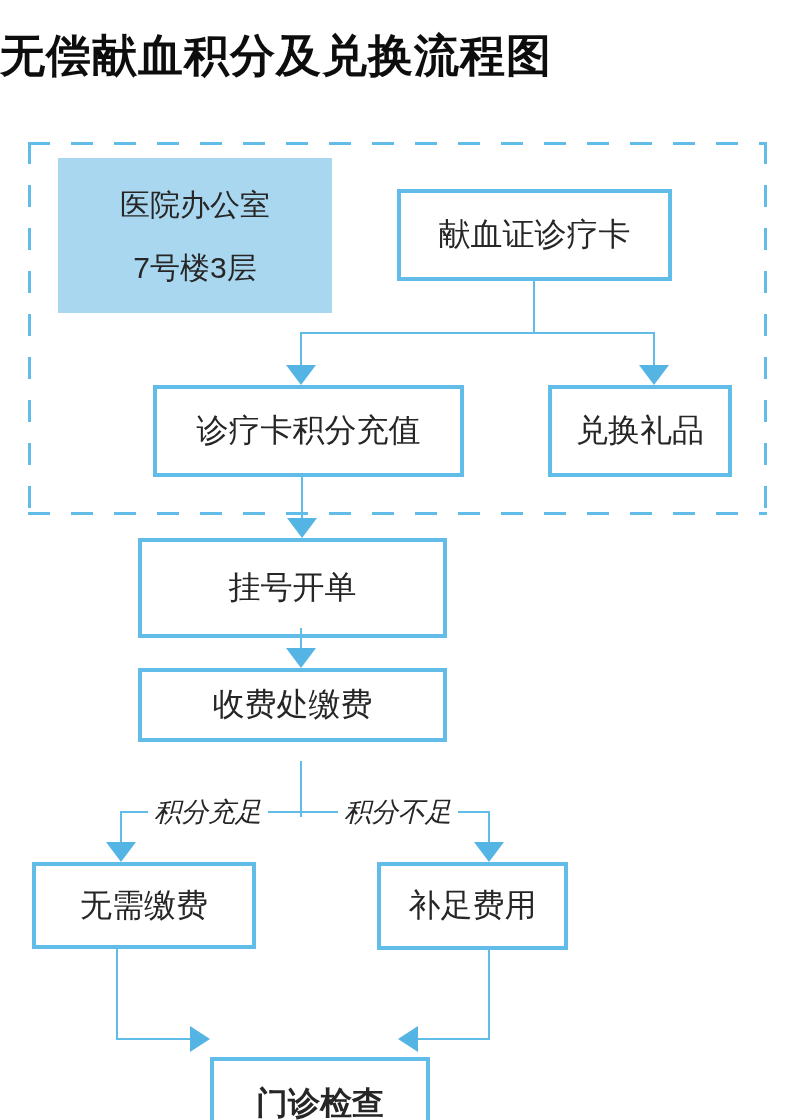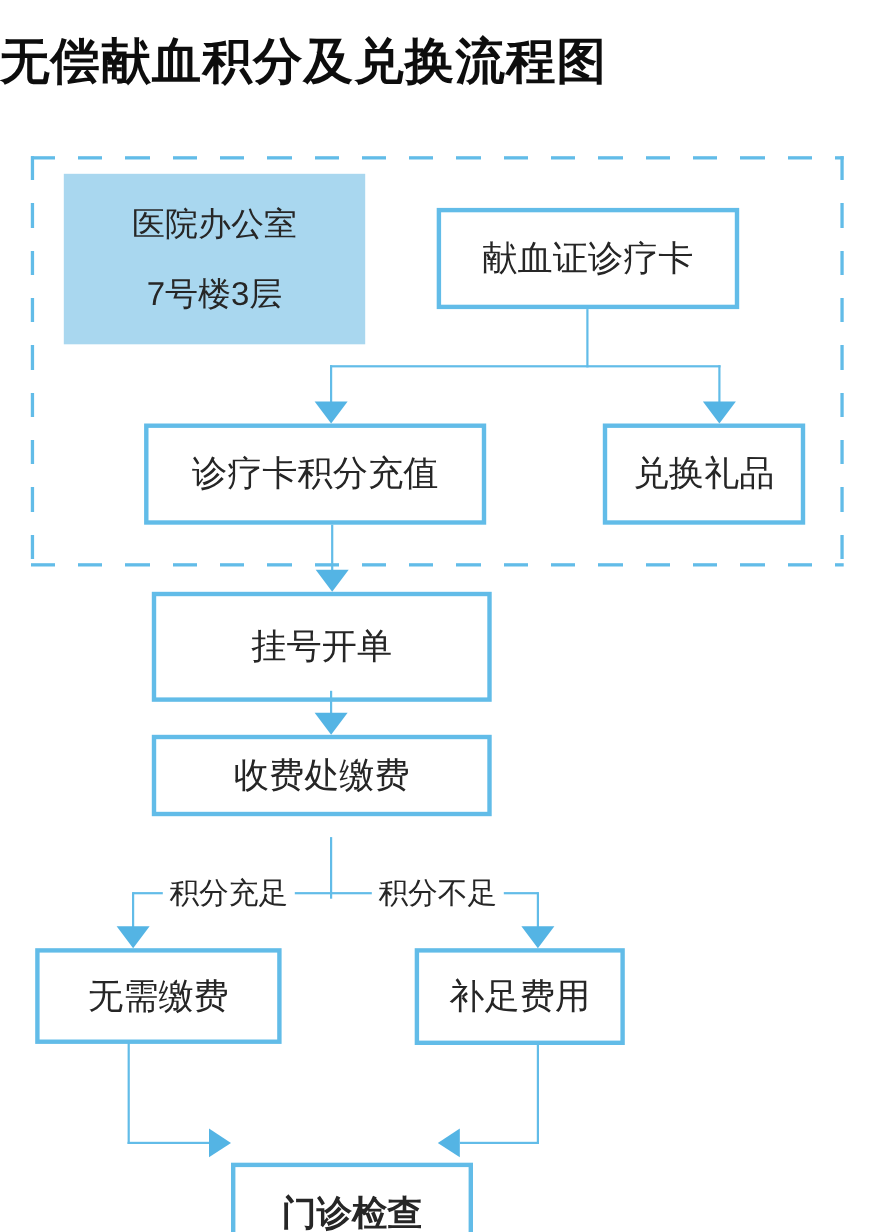--- a/index.html
+++ b/index.html
@@ -34,26 +34,26 @@
     border-left:20px solid var(--arrow);}
   .arrow-left{position:absolute;width:0;height:0;
     border-top:13px solid transparent;border-bottom:13px solid transparent;
     border-right:20px solid var(--arrow);}
   .dash-h{position:absolute;height:3px;
     background:repeating-linear-gradient(to right,var(--line) 0 22px,transparent 22px 43px);}
   .dash-v{position:absolute;width:3px;
     background:repeating-linear-gradient(to bottom,var(--line) 0 22px,transparent 22px 43px);}
   .branch-label{
     position:absolute;transform:translate(-50%,-50%);background:#ffffff;
-    padding:0 6px;font-size:27px;color:var(--text);white-space:nowrap;
+    padding:0 6px;font-size:27px;color:var(--text);white-space:nowrap;font-style:italic;
   }
   
   #box-office{left:58px;top:158px;width:274px;height:155px;}
   #box-card{left:397px;top:189px;width:275px;height:92px;}
-  #box-recharge{left:131px;top:385px;width:311px;height:92px;}
+  #box-recharge{left:153px;top:385px;width:311px;height:92px;}
   #box-gift{left:548px;top:385px;width:184px;height:92px;}
   #box-register{left:138px;top:538px;width:309px;height:100px;}
   #box-pay{left:138px;top:668px;width:309px;height:74px;}
   #box-nopay{left:32px;top:862px;width:224px;height:87px;}
   #box-makeup{left:377px;top:862px;width:191px;height:88px;}
   #box-outpatient{left:210px;top:1057px;width:220px;height:94px;font-weight:bold;}
   
   #dash-top{left:28px;top:142px;width:739px;}
   #dash-bottom{left:28px;top:512px;width:739px;}
   #dash-left{left:28px;top:142px;height:373px;}

